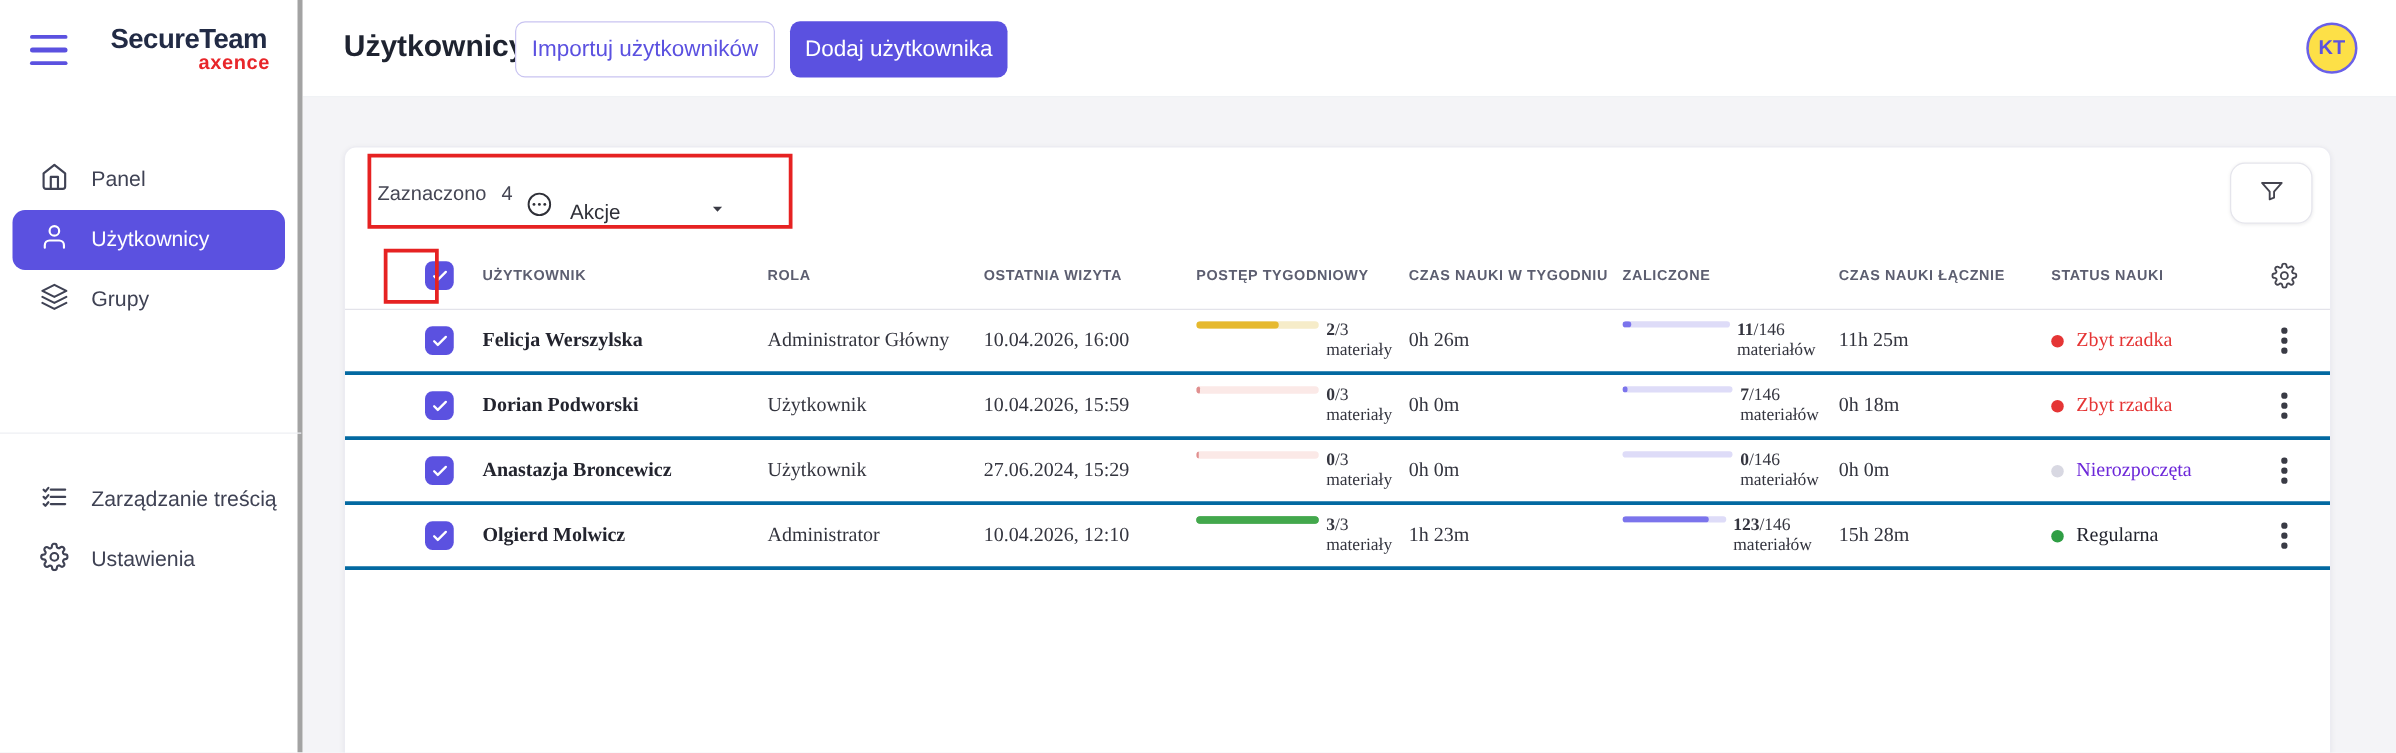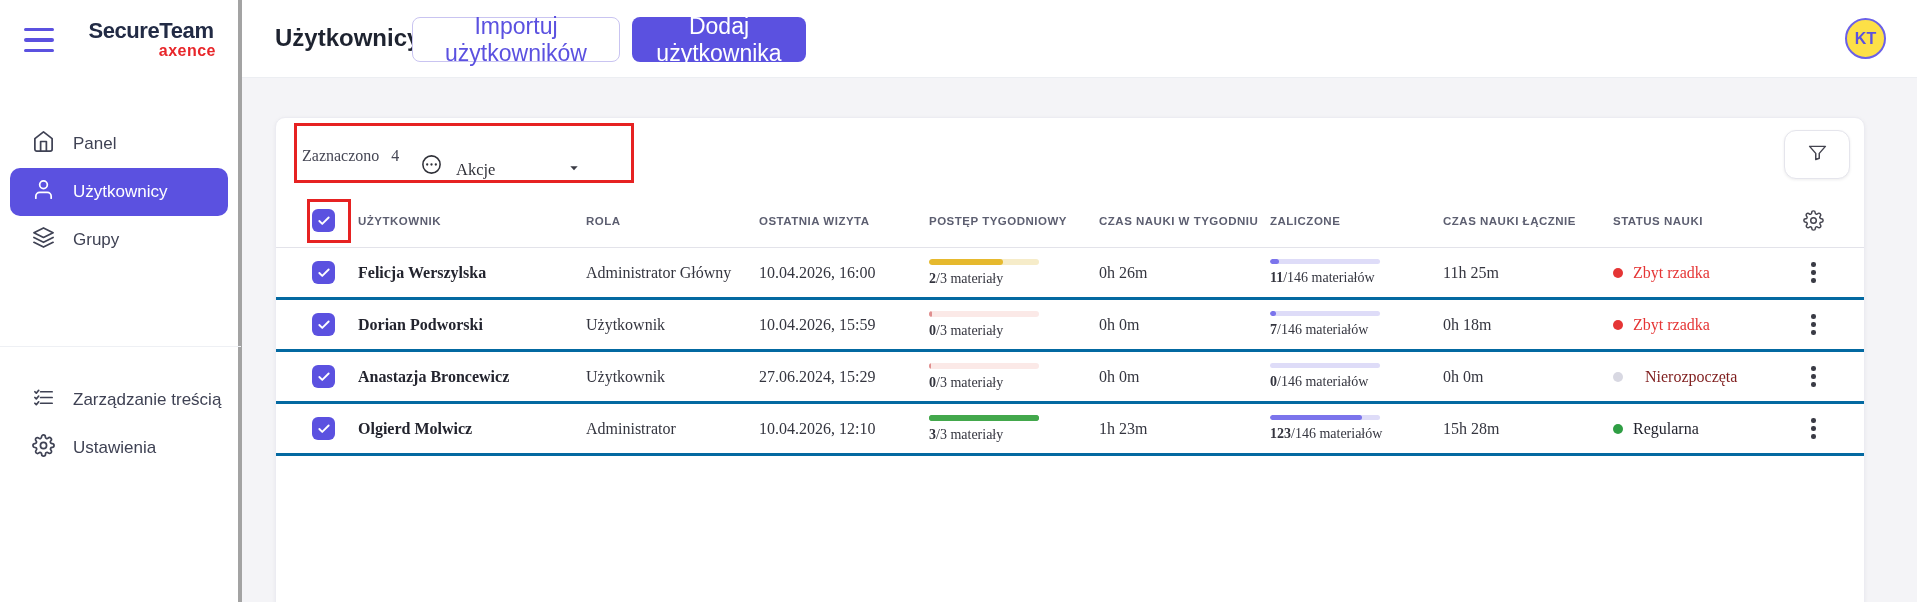--- a/index.html
+++ b/index.html
@@ -22,62 +22,62 @@
   .nav-item { display:flex; align-items:center; height:48px; margin:0 10px;
     padding-left:22px; gap:18px; border-radius:10px; font-size:17px; color:#3f4254; cursor:pointer; }
   .nav-item svg { flex:0 0 auto; }
   .nav-item.active { background:#5b51e0; color:#fff; }
   .side-divider { position:absolute; top:346px; left:0; width:241px; height:1px; background:#eef0f4; }
 
   
   .topbar { position:absolute; left:242px; top:0; width:1675px; height:78px;
     background:#fff; border-bottom:1px solid #eceef2; z-index:2; }
   .page-title { position:absolute; left:33px; top:24px; font-size:24px; font-weight:700; color:#1e2330; }
-  .btn { position:absolute; top:17px; height:45px; border-radius:8px; font-size:23px;
+  .btn { position:absolute; top:17px; height:45px; border-radius:8px; font-size:18px;
     display:flex; align-items:center; justify-content:center; cursor:pointer;
     font-family:"Liberation Sans", sans-serif; }
   .btn-outline { left:170px; width:208px; background:#fff; border:1px solid #c9c4f1; color:#5b51e0; }
   .btn-primary { left:390px; width:174px; background:#5b51e0; border:none; color:#fff; }
   .avatar { position:absolute; right:31px; top:18px; width:41px; height:41px; border-radius:50%;
     background:#fde047; border:2px solid #6a60e8; color:#5b51e0; font-size:16px; font-weight:700;
     display:flex; align-items:center; justify-content:center; cursor:pointer; }
 
   
   .content { position:absolute; left:242px; top:78px; width:1675px; height:524px; background:#f4f4f7; }
   .card { position:absolute; left:33px; top:39px; width:1590px; height:560px; background:#fff;
     border:1px solid #ececf2; border-radius:10px; box-shadow:0 1px 4px rgba(25,25,60,.05); }
 
   
-  .toolbar { position:relative; height:76px;font-family:Liberation Serif, serif; }
+  .toolbar { position:relative; height:76px; }
   .selected-info { position:absolute; left:26px; top:0; height:76px; display:flex; align-items:center; gap:12px;
     font-size:16px; color:#454654; }
   .actions { position:absolute; left:144px; top:14px; height:48px; width:162px;
     display:flex; align-items:flex-end; cursor:pointer; color:#2f3038; }
   .actions-label { margin-left:13px; font-size:16.5px; }
   .actions .chev { margin-left:auto; }
   .filter-btn { position:absolute; right:14px; top:12px; width:66px; height:49px; border-radius:12px;
     background:#fff; border:1px solid #e5e5ec; box-shadow:0 1px 3px rgba(20,20,40,.08);
     display:flex; align-items:center; justify-content:center; cursor:pointer; }
 
   
   .annot { position:absolute; border:3px solid #e62222; z-index:6; pointer-events:none; }
   .annot-toolbar { left:18px; top:5px; width:340px; height:60px; }
   .annot-checkbox { left:31px; top:81px; width:44px; height:44px; }
 
   
   .row-grid { display:grid;
     grid-template-columns:46px 228px 173px 170px 170px 171px 173px 170px 170px 1fr;
-    align-items:center; padding-left:36px; padding-right:20px; }
+    align-items:center; padding-left:64px; padding-right:20px; }
   .thead { height:54px; border-bottom:1px solid #e3e3ea; }
   .th { font-size:11.5px; font-weight:600; letter-spacing:0.5px; color:#5c5e70; }
   .trow { height:52px; border-bottom:3px solid #0369a1; font-size:16px; color:#34353f;font-family:Liberation Serif, serif; }
   .cell-name { font-weight:700; color:#23242e; }
   .checkbox { width:23px; height:23px; border-radius:6px; background:#5b51e0;
     display:flex; align-items:center; justify-content:center; cursor:pointer; }
-  .prog-cell { display:flex; flex-direction:column; align-items:flex-start; justify-content:center; gap:6px; }
+  .prog-cell { display:flex; flex-direction:row; align-items:flex-start; justify-content:center; gap:6px; }
   .track { width:110px; height:6px; border-radius:4px; position:relative; overflow:hidden; display:block; }
   .fill { position:absolute; left:0; top:0; bottom:0; border-radius:4px; display:block; }
   .c-track { background:#dedcf8; height:5px; }
   .c-fill { background:#7b74ec; }
   .bar-label { font-size:14px; color:#34353f; }
   .bar-label b { font-weight:700; }
   .status-cell { display:flex; align-items:center; gap:10px; }
   .dot { width:10px; height:10px; border-radius:50%; display:inline-block; }
   .kebab-cell, .gear-cell { display:flex; justify-content:center; }
   .kebab { display:flex; flex-direction:column; gap:3.5px; padding:6px 10px; cursor:pointer; }
@@ -323,21 +323,21 @@
     <div>0h 0m</div>
     <div class="prog-cell">
       <span class="track c-track">
                 <span class="fill c-fill" style="width: 0%; background: rgb(123, 116, 236);"></span>
               </span>
       <span class="bar-label"><b>0</b><span>/146 materiałów</span></span>
     </div>
     <div>0h 0m</div>
     <div class="status-cell">
       <span class="dot" style="background: rgb(216, 216, 226);"></span>
-      <span style="color: #7f1d1d; margin-left: 12px;">Nierozpoczęta</span>
+      <span style="color: #6d28d9;">Nierozpoczęta</span>
     </div>
     <div class="kebab-cell">
               <span class="kebab">
                 <i></i>
                 <i></i>
                 <i></i>
               </span>
             </div>
   </div>
           <div class="trow row-grid">

